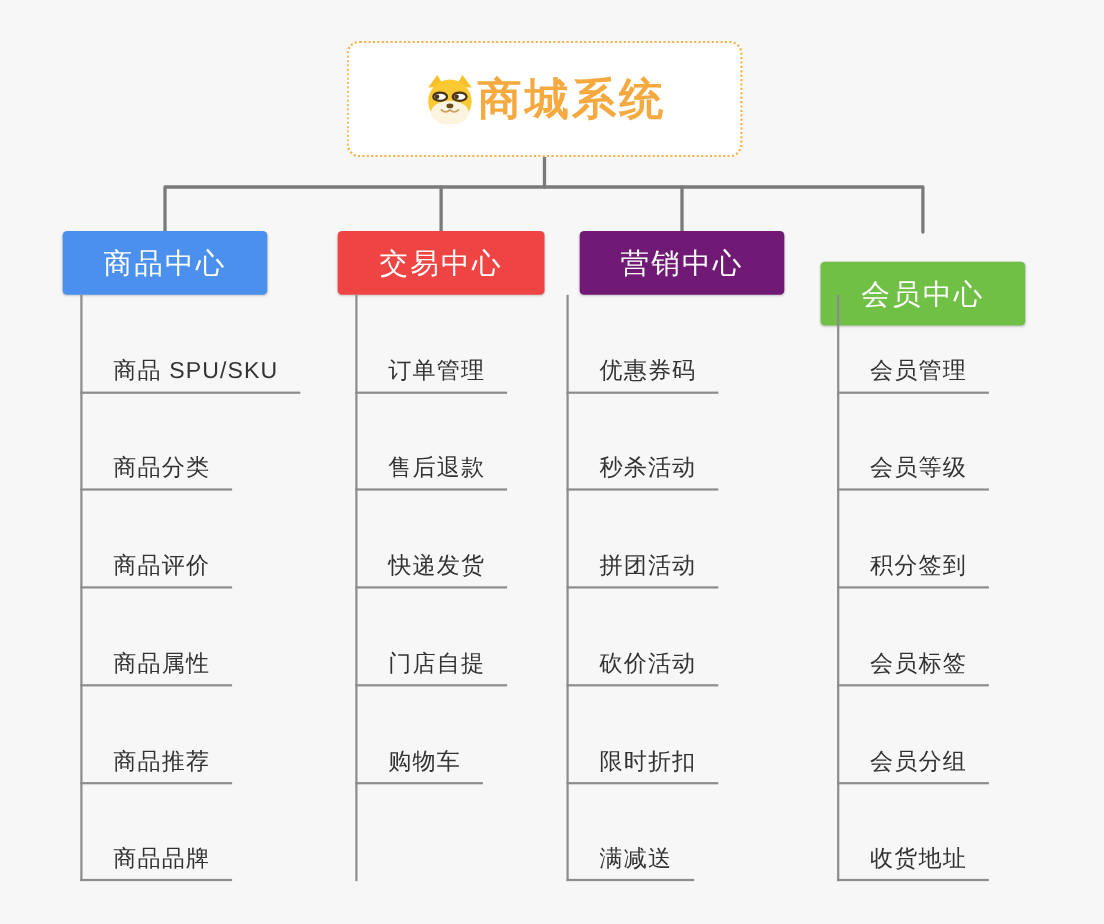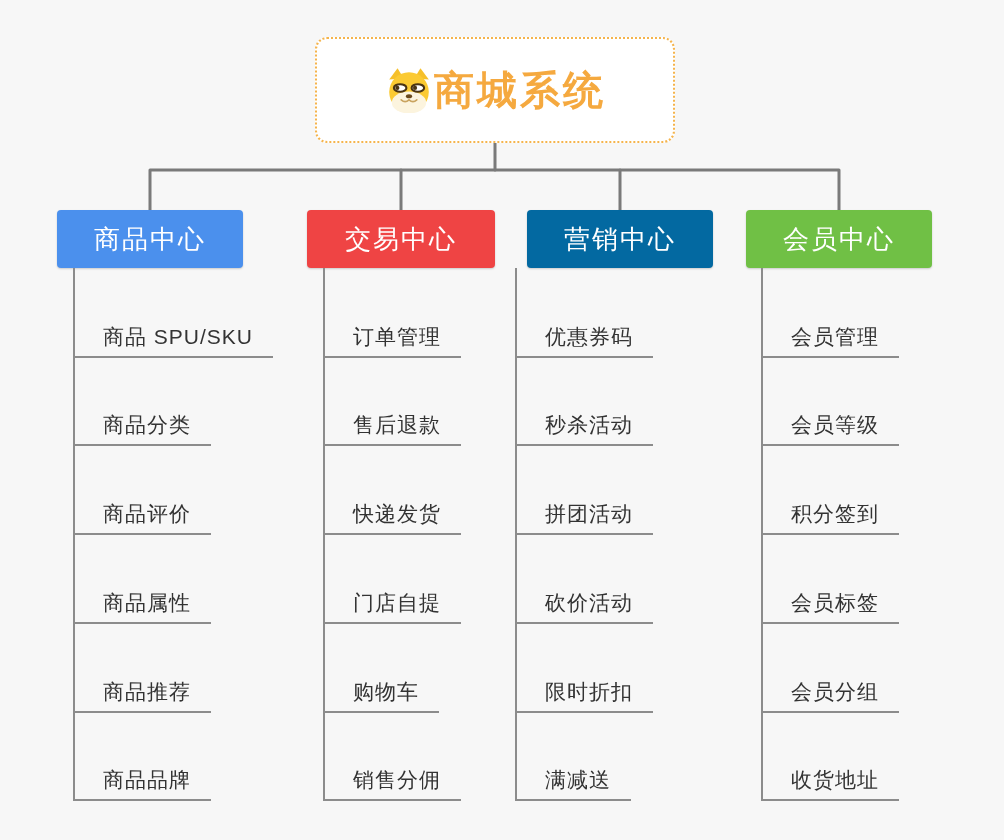--- a/index.html
+++ b/index.html
@@ -91,43 +91,42 @@
     </svg>
     <span class="title">商城系统</span>
   </div>
 
   <div class="hdr b0" style="background-color: rgb(75, 144, 237);">
     <span>商品中心</span>
   </div>
   <div class="hdr b1" style="background-color: #ef4444;">
     <span>交易中心</span>
   </div>
-  <div class="hdr b2" style="background-color: #0369a1;">
+  <div class="hdr b2" style="background-color: #701a75;">
     <span>营销中心</span>
   </div>
-  <div class="hdr b3" style="background-color: rgb(112, 192, 69);">
+  <div class="hdr b3" style="background-color: rgb(112, 192, 69); margin-top: 28px;">
     <span>会员中心</span>
   </div>
 
   <div class="col c0">
     <div class="leaf r0">商品 SPU/SKU</div>
     <div class="leaf r1">商品分类</div>
     <div class="leaf r2">商品评价</div>
     <div class="leaf r3">商品属性</div>
     <div class="leaf r4">商品推荐</div>
     <div class="leaf r5">商品品牌</div>
   </div>
 
   <div class="col c1">
     <div class="leaf r0">订单管理</div>
     <div class="leaf r1">售后退款</div>
     <div class="leaf r2">快递发货</div>
     <div class="leaf r3">门店自提</div>
     <div class="leaf r4">购物车</div>
-    <div class="leaf r5">销售分佣</div>
   </div>
 
   <div class="col c2">
     <div class="leaf r0">优惠券码</div>
     <div class="leaf r1">秒杀活动</div>
     <div class="leaf r2">拼团活动</div>
     <div class="leaf r3">砍价活动</div>
     <div class="leaf r4">限时折扣</div>
     <div class="leaf r5">满减送</div>
   </div>

